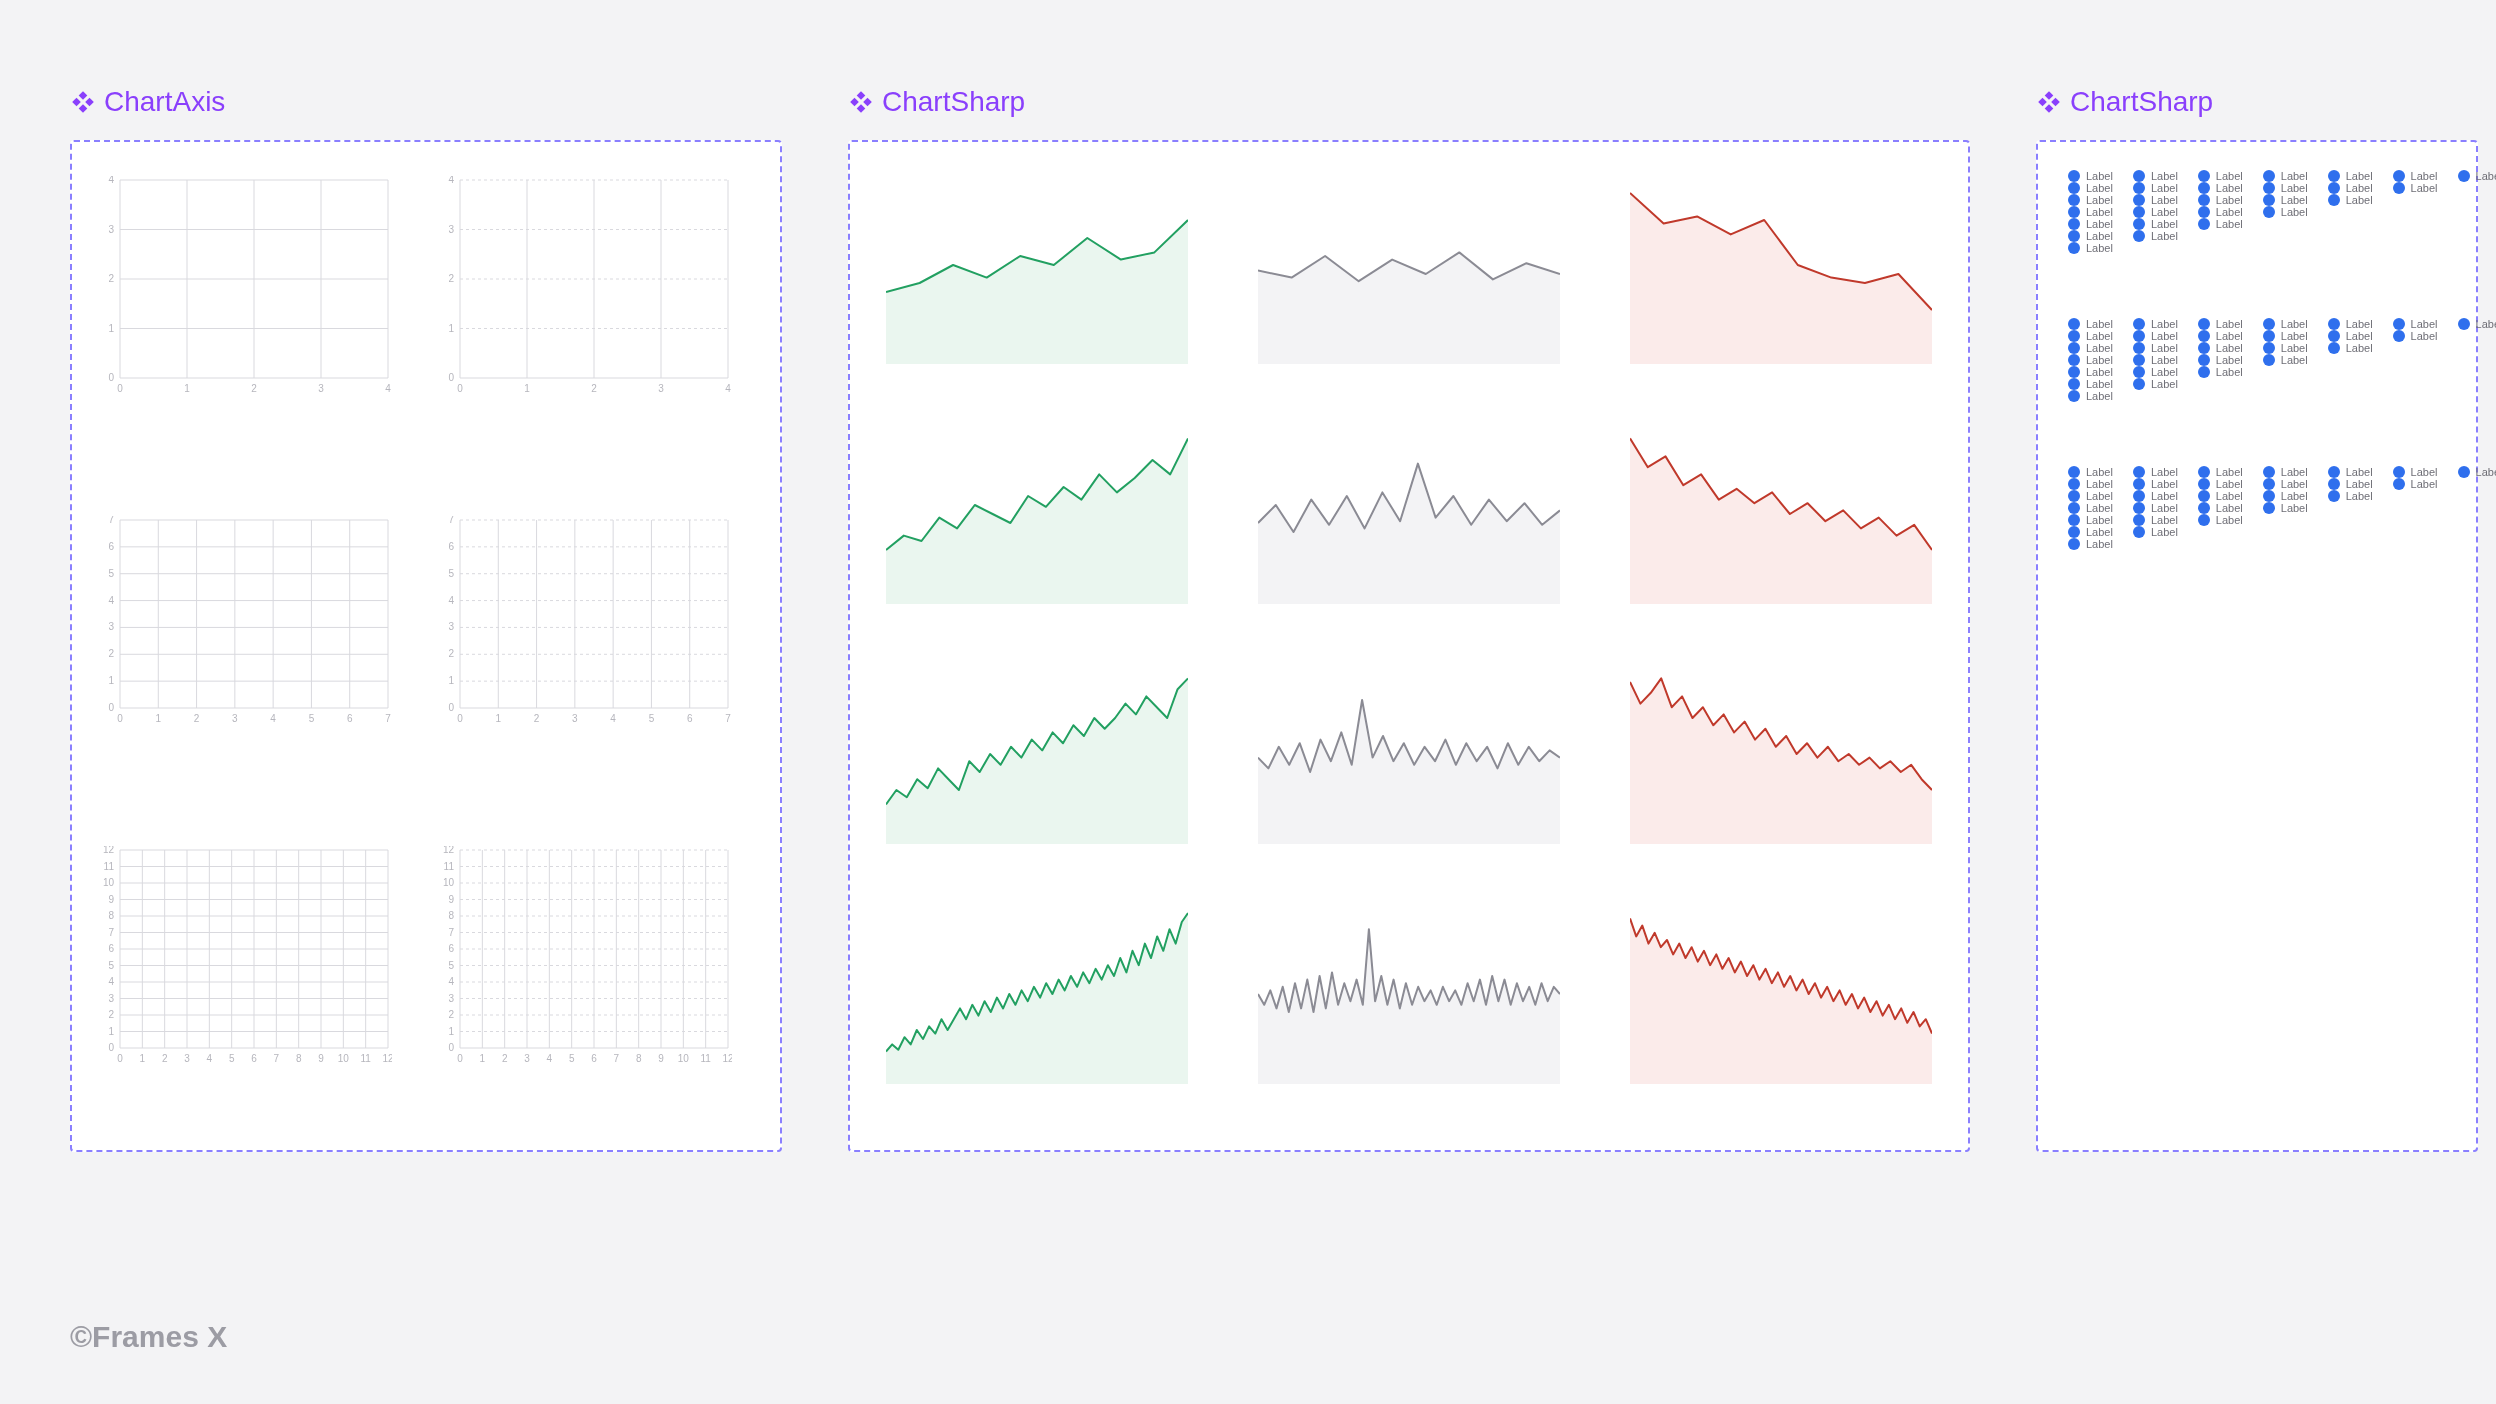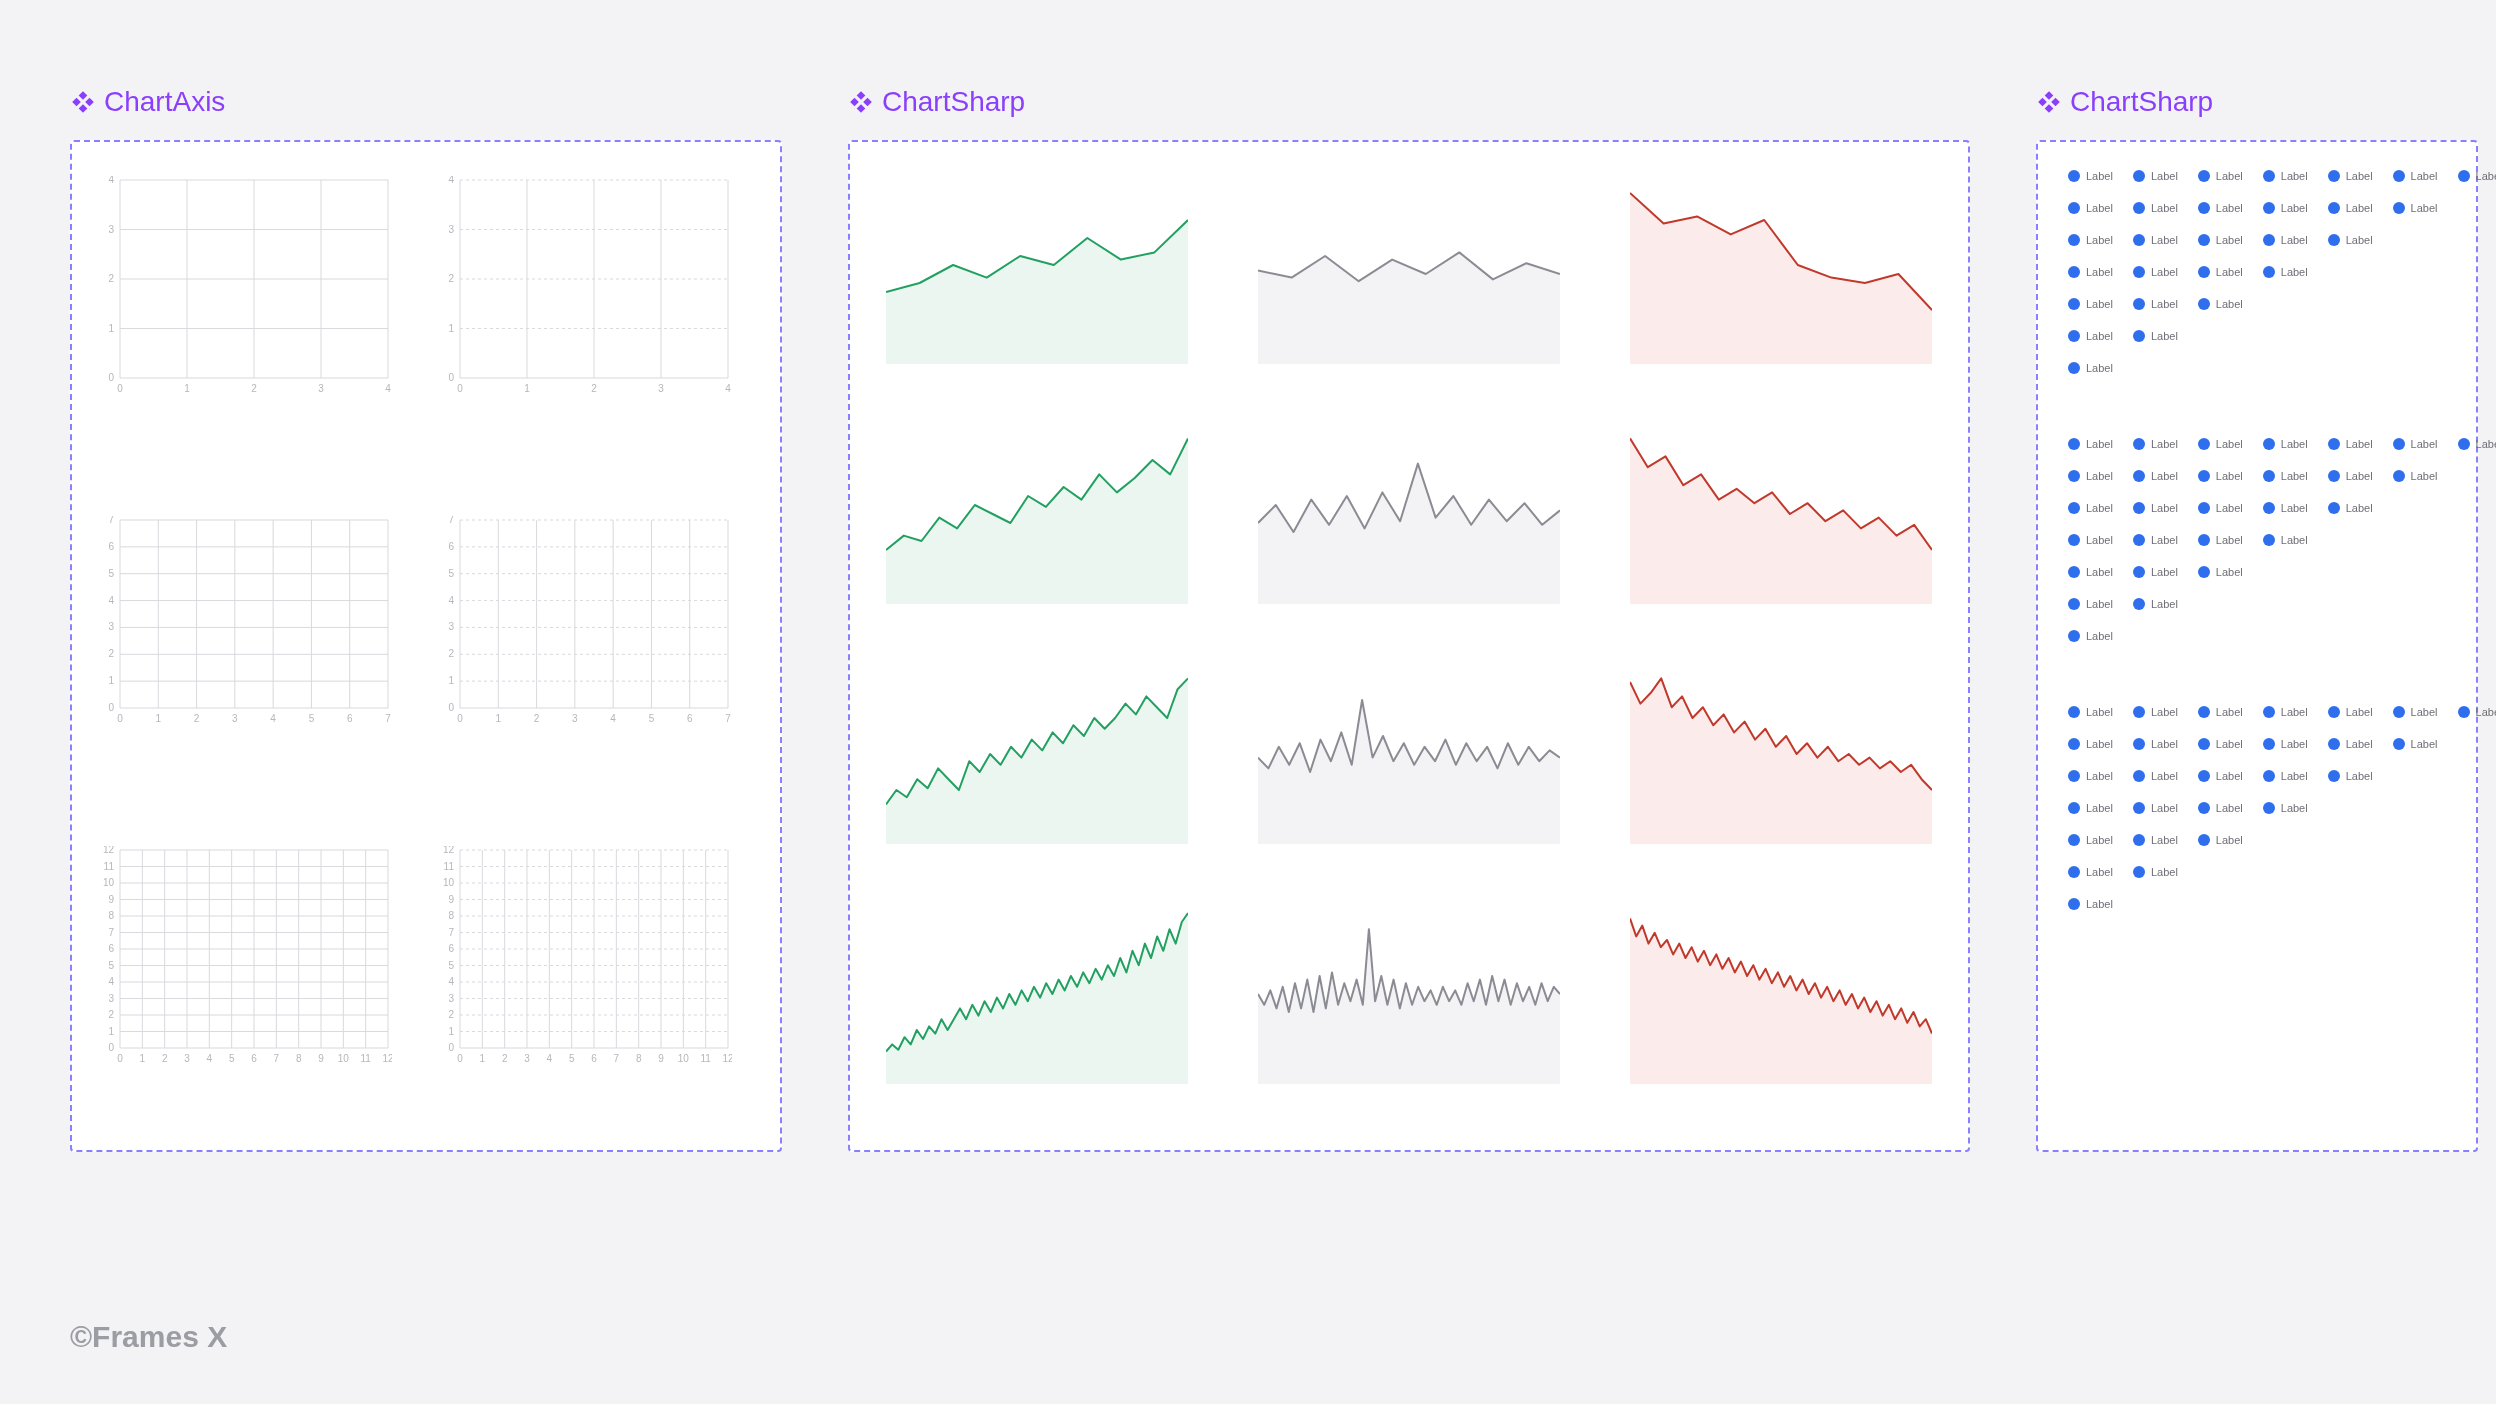--- a/index.html
+++ b/index.html
@@ -48,21 +48,21 @@
   
   #chart-sharp { width: 1122px; height: 1012px; padding: 42px 36px; display: flex; flex-direction: column; gap: 60px; }
   .sharp-row { display: flex; justify-content: space-between; }
   .sharp-card { width: 302px; height: 180px; }
   .sharp-card svg { display: block; width: 100%; height: 100%; }
   .sharp-line { fill: none; stroke-width: 2; stroke-linejoin: round; }
   .sharp-area { stroke: none; }
 
   
   #chart-legend { width: 442px; height: 1012px; padding: 28px 24px 28px 30px; display:flex; flex-direction:column; gap: 64px; }
-  .legend-block { display: flex; flex-direction: column; gap: 20px; }
+  .legend-block { display: flex; flex-direction: column; }
   .legend-row { display: flex; gap: 20px; }
   .legend-item { display: inline-flex; align-items: center; gap: 6px; }
   .legend-dot { width: 12px; height: 12px; border-radius: 50%; background: #2f6fed; flex-shrink: 0; }
   .legend-label { font-size: 11px; color: #6e6e76; }
 
   .footer {
     position: absolute;
     left: 70px;
     bottom: 50px;
     font-size: 30px;

